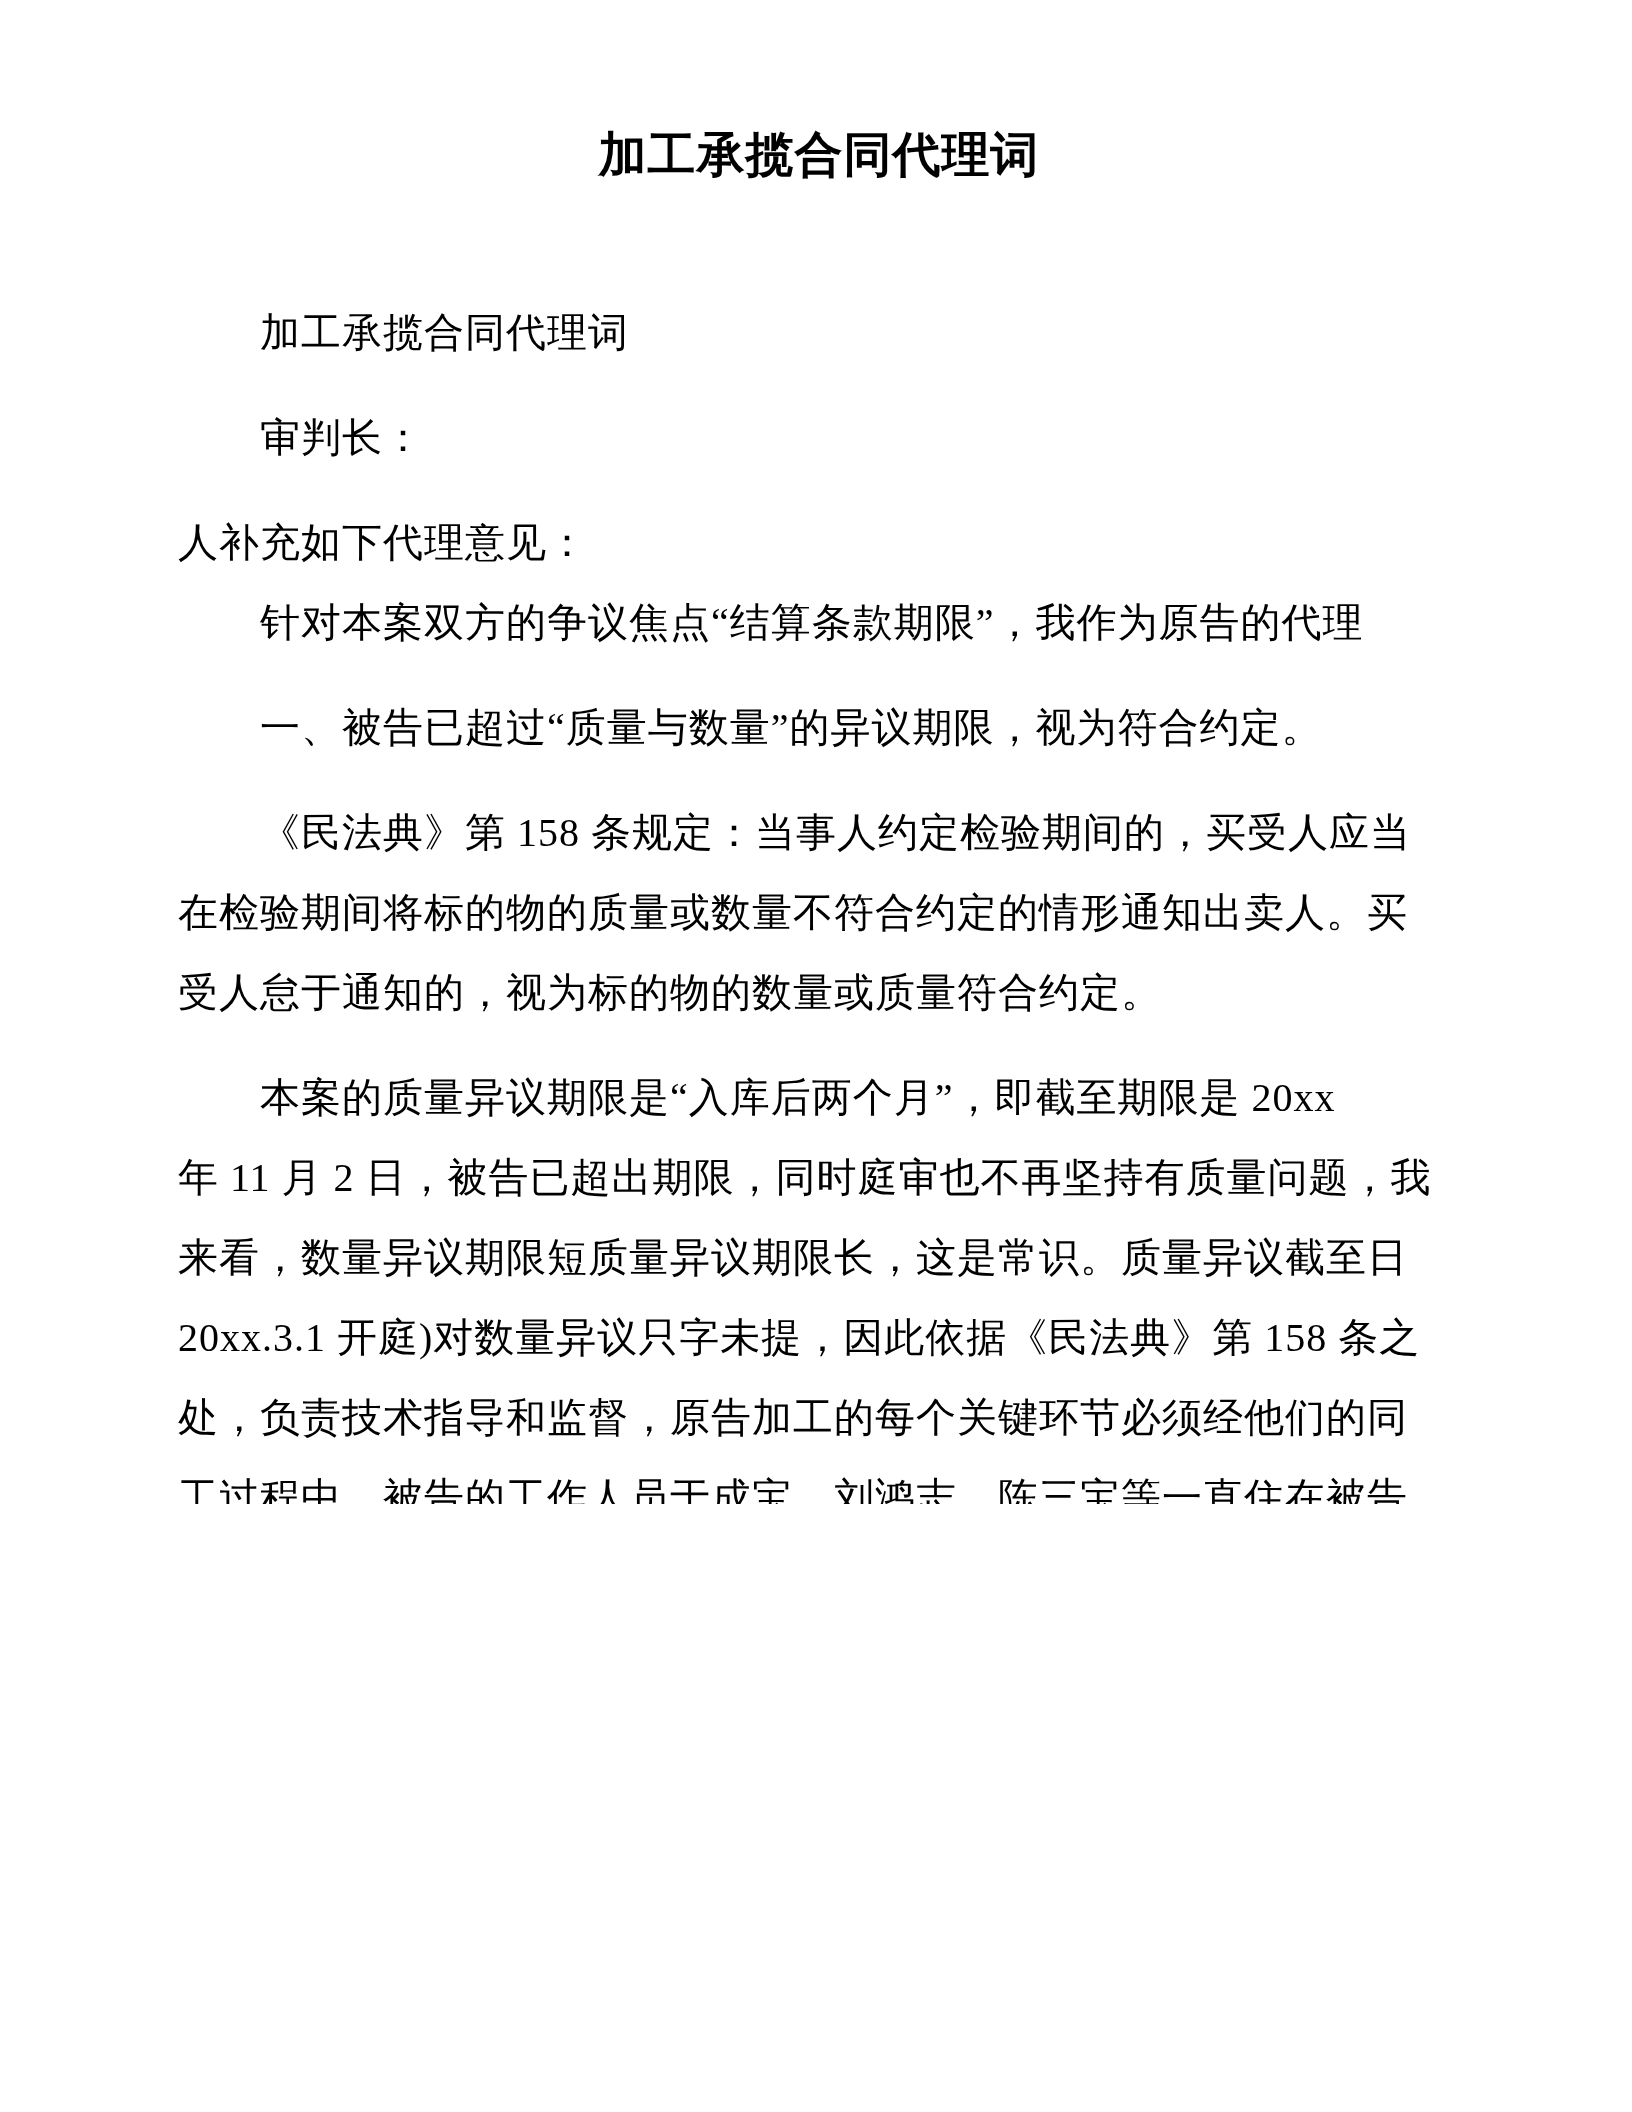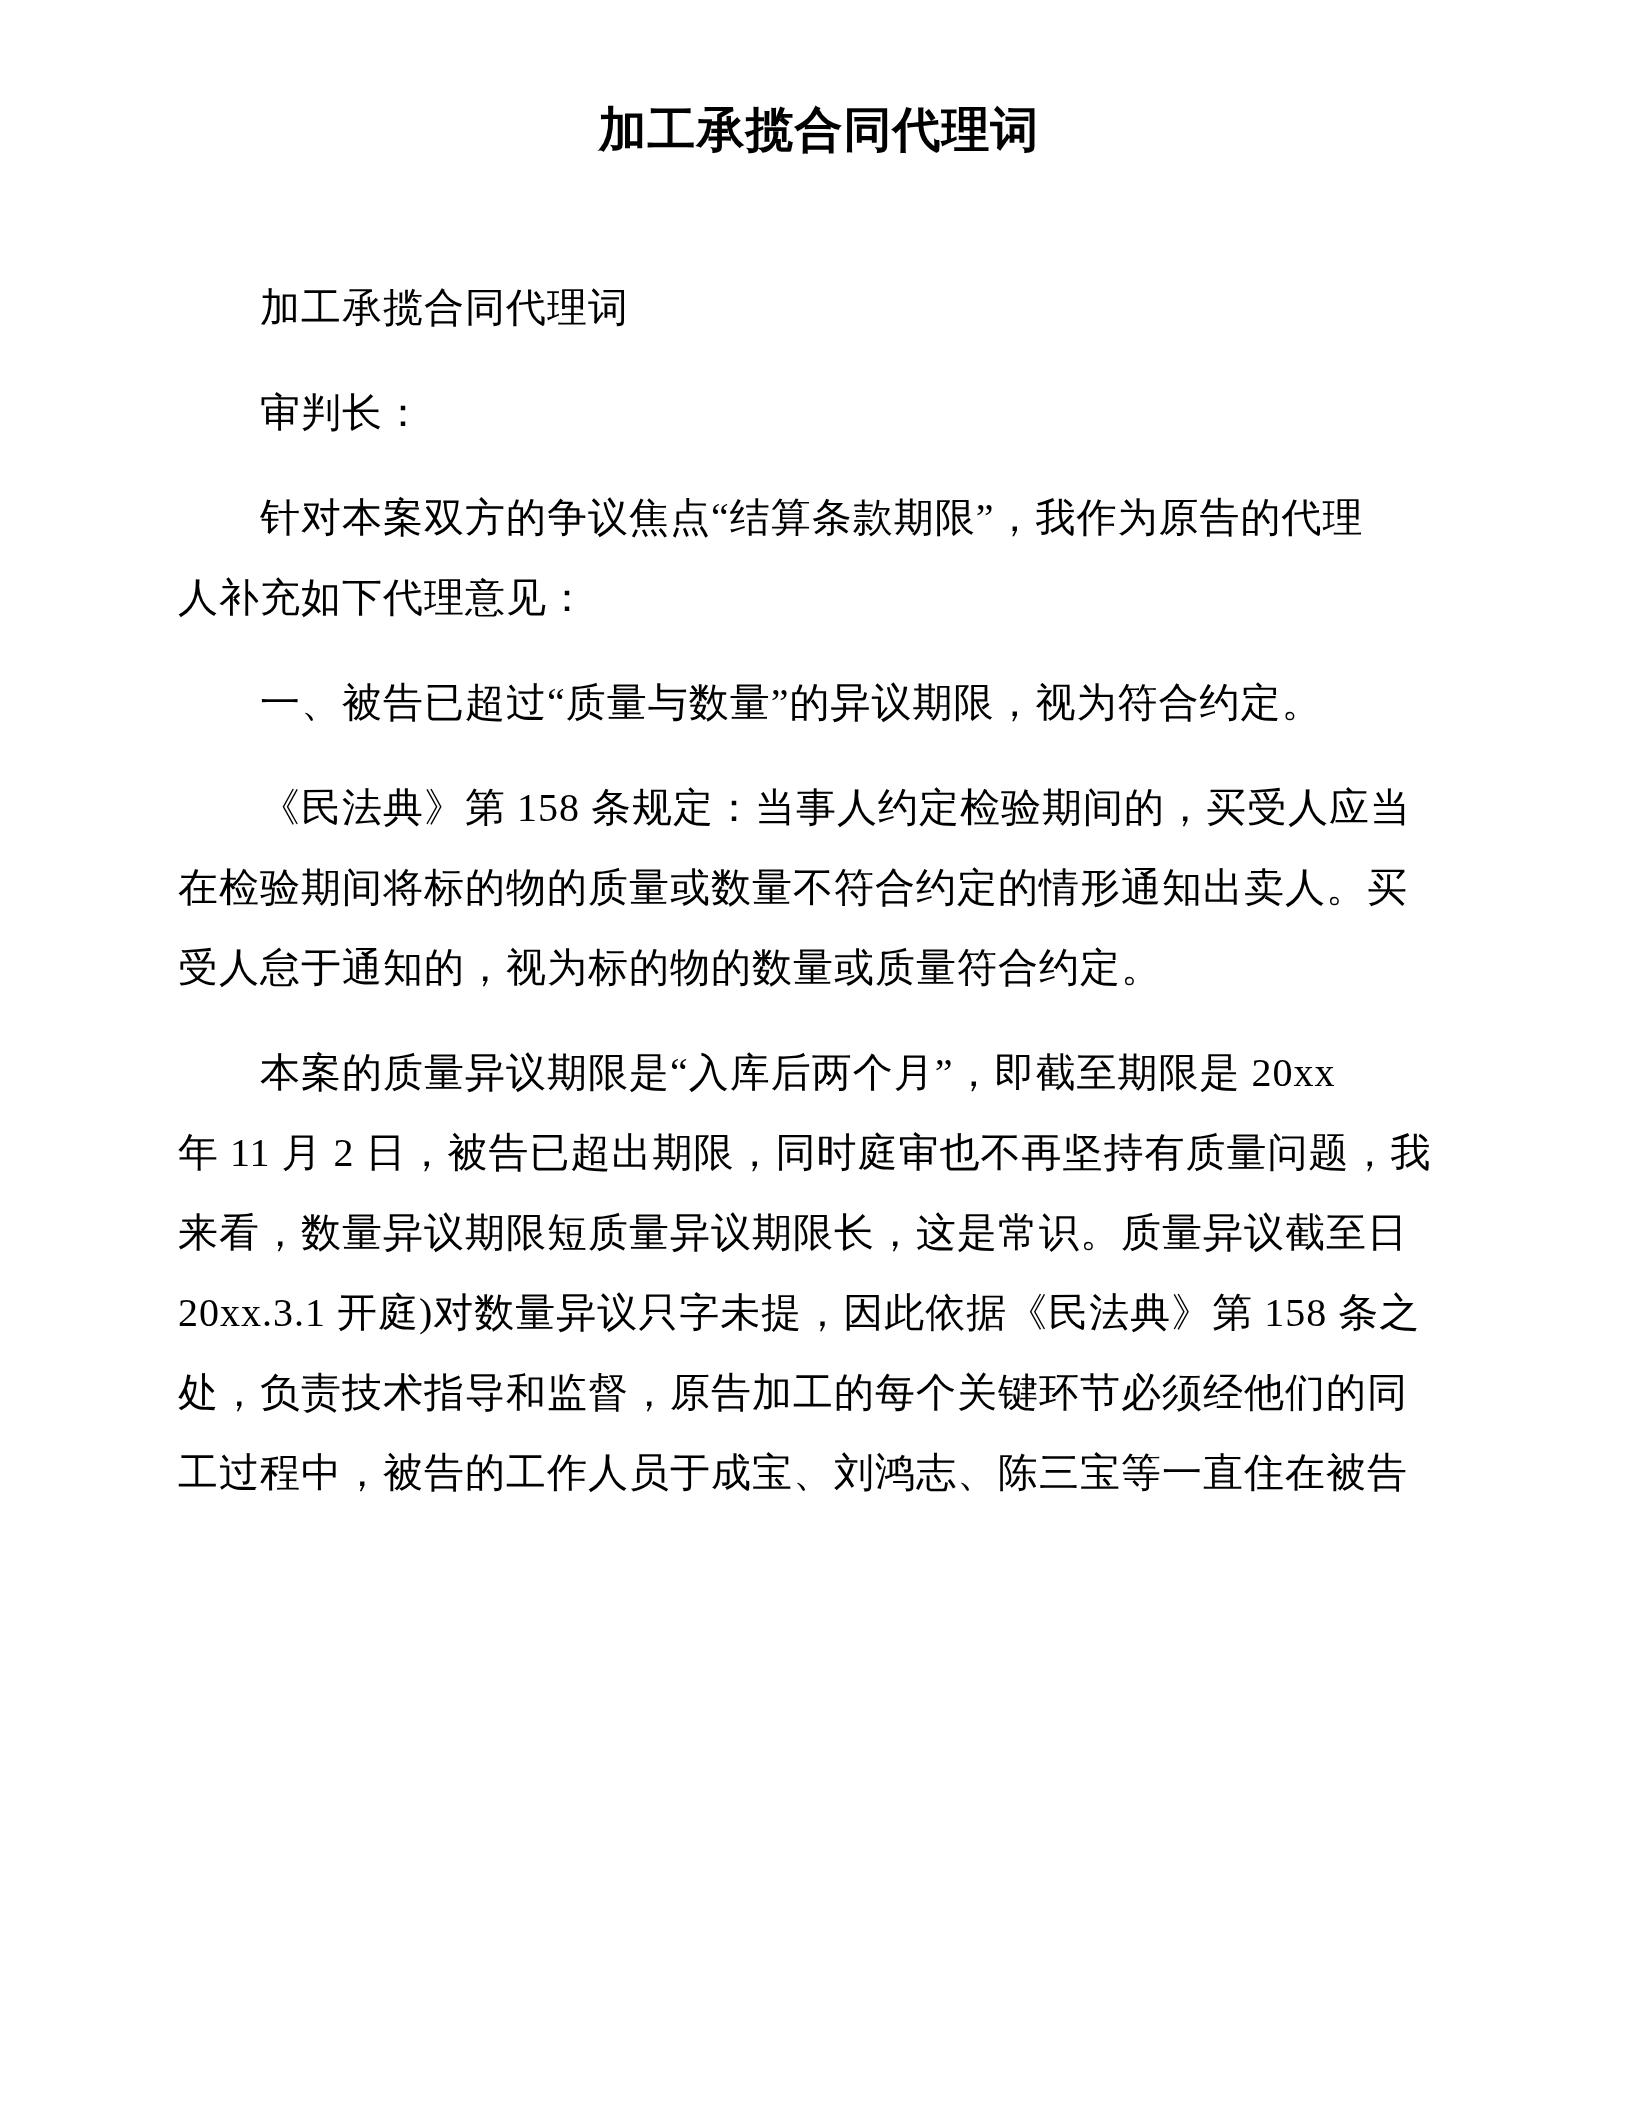--- a/index.html
+++ b/index.html
@@ -7,21 +7,21 @@
     padding: 0;
     background: #ffffff;
   }
   .page {
     position: relative;
     width: 1632px;
     height: 1504px;
     background: #ffffff;
     color: #000000;
     box-sizing: border-box;
-    padding: 95px 172px 0 178px;
+    padding: 120px 172px 0 178px;
     overflow: hidden;
     font-family: "Liberation Serif", serif;
   }
   .doc-title {
     margin: 0 0 103px 0;
     font-family: "Liberation Sans", sans-serif;
     font-weight: bold;
     font-size: 48px;
     line-height: 70px;
     text-align: center;
@@ -51,22 +51,22 @@
 
   <div class="paragraph">
     <div class="line indent">加工承揽合同代理词</div>
   </div>
 
   <div class="paragraph">
     <div class="line indent">审判长：</div>
   </div>
 
   <div class="paragraph">
+    <div class="line">人补充如下代理意见：</div>
     <div class="line indent">针对本案双方的争议焦点“结算条款期限”，我作为原告的代理</div>
-    <div class="line">人补充如下代理意见：</div>
   </div>
 
   <div class="paragraph">
     <div class="line indent">一、被告已超过“质量与数量”的异议期限，视为符合约定。</div>
   </div>
 
   <div class="paragraph">
     <div class="line indent">《民法典》第 158 条规定：当事人约定检验期间的，买受人应当</div>
     <div class="line">在检验期间将标的物的质量或数量不符合约定的情形通知出卖人。买</div>
     <div class="line">受人怠于通知的，视为标的物的数量或质量符合约定。</div>

